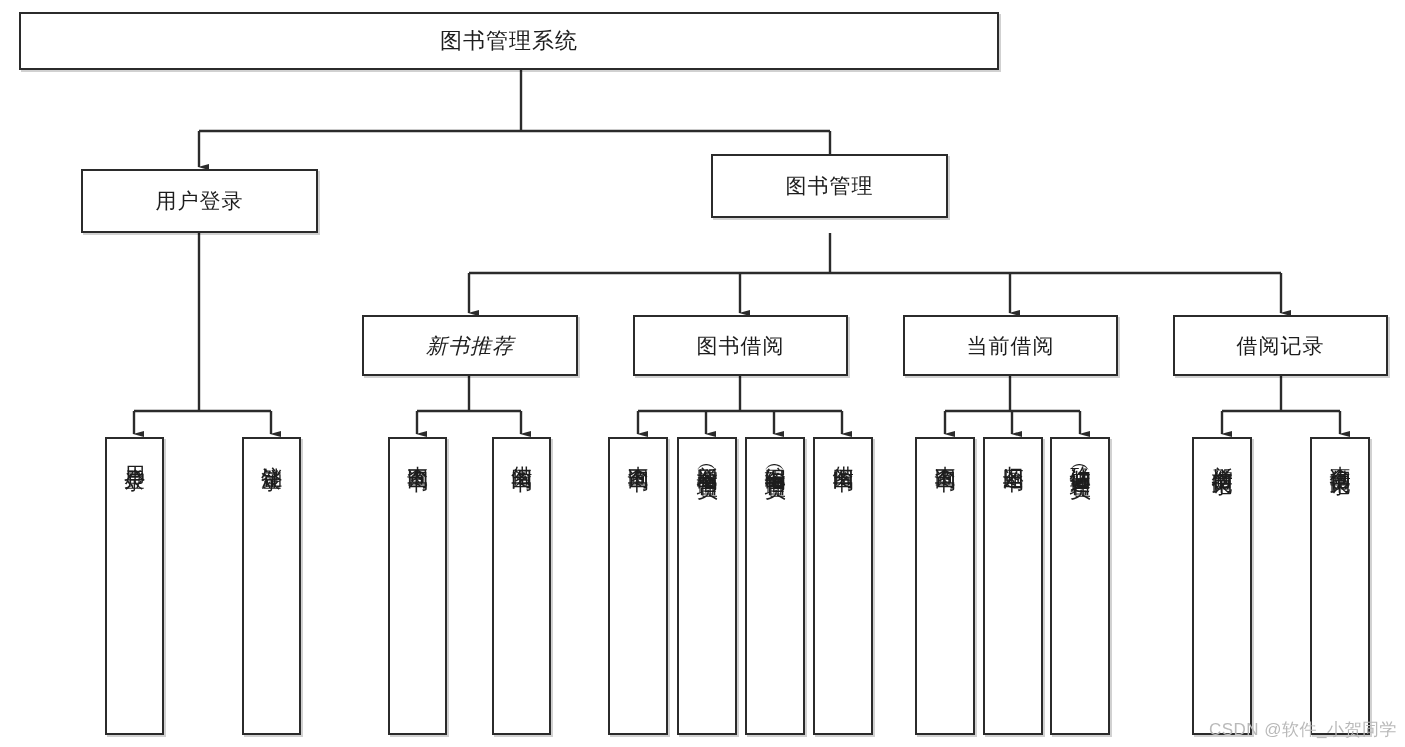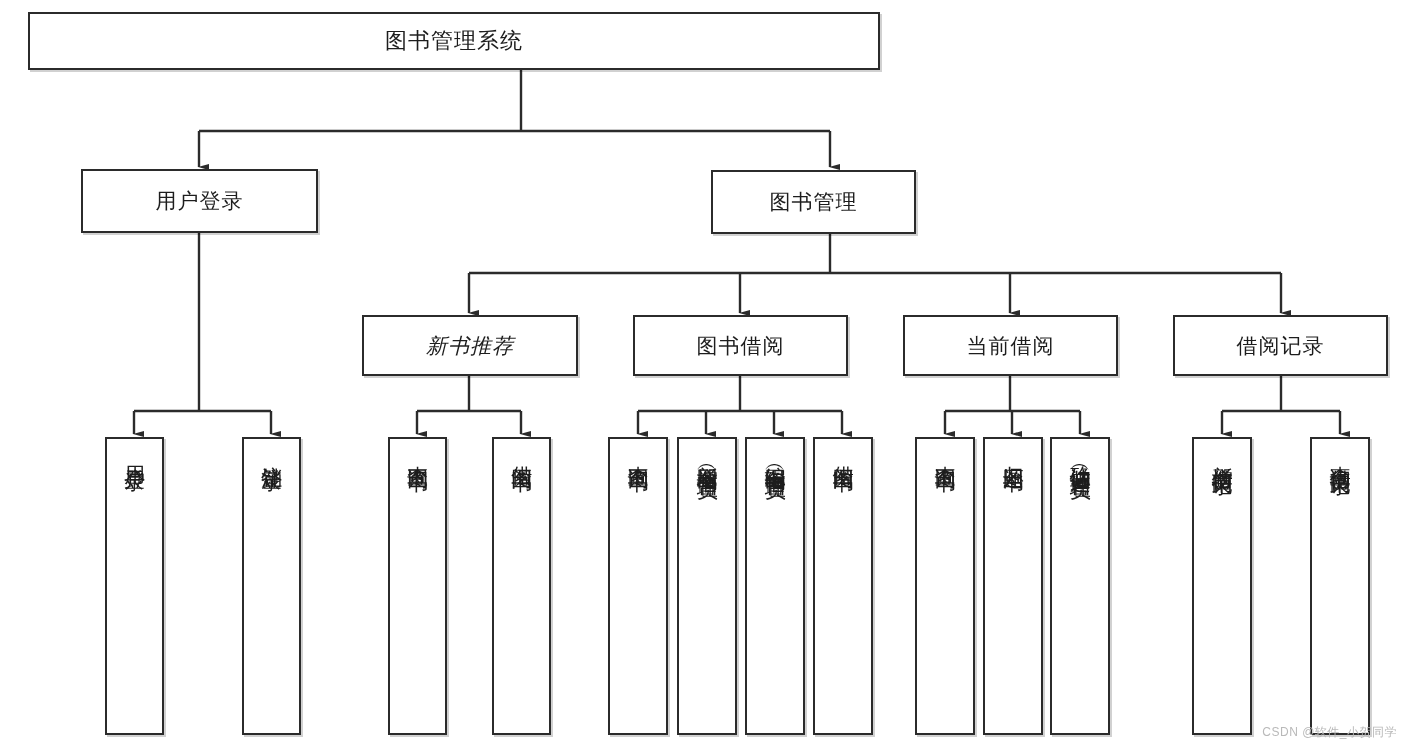--- a/index.html
+++ b/index.html
@@ -18,21 +18,21 @@
   .h .lbl{font-size:21px;letter-spacing:1px;line-height:1.1;}
   .root .lbl{font-size:22px;letter-spacing:1px;}
 
   
   .v{align-items:flex-start;justify-content:center;padding-top:10px;}
   .v .lbl{writing-mode:vertical-rl;text-orientation:upright;
           font-size:21px;line-height:1.26;letter-spacing:2px;
           white-space:normal;text-align:left;}
 
   #watermark{position:absolute;right:8px;bottom:6px;color:#b9b9b9;
-             font-size:12px;letter-spacing:.5px;user-select:none;}
+             font-size:17px;letter-spacing:.5px;user-select:none;}
 </style>
 </head>
 <body>
 
 <div id="stage">
 
   <svg id="wires" viewBox="0 0 1405 747" xmlns="http://www.w3.org/2000/svg">
     <defs>
       <marker id="ah" markerWidth="10" markerHeight="12" refX="3" refY="10" orient="auto" markerUnits="userSpaceOnUse">
         <path d="M0,0 L6,0 L3,11 Z" fill="#2b2b2b"></path>
@@ -75,28 +75,28 @@
       <path d="M1012,411 L1012,434" marker-end="url(#ah)"></path>
       <path d="M1080,411 L1080,434" marker-end="url(#ah)"></path>
 
       <path d="M1281,376 L1281,411"></path>
       <path d="M1222,411 L1340,411"></path>
       <path d="M1222,411 L1222,434" marker-end="url(#ah)"></path>
       <path d="M1340,411 L1340,434" marker-end="url(#ah)"></path>
     </g>
   </svg>
 
-  <div class="node h root" style="left:28px;top:12px;width:852px;height:58px;font-family:Liberation Serif, serif;">
+  <div class="node h root" style="left:19px;top:12px;width:980px;height:58px;font-family:Liberation Serif, serif;">
     <span class="lbl">图书管理系统</span>
   </div>
 
   <div class="node h" style="left:81px;top:169px;width:237px;height:64px;">
     <span class="lbl">用户登录</span>
   </div>
-  <div class="node h" style="left:711px;top:170px;width:205px;height:64px;">
+  <div class="node h" style="left:711px;top:154px;width:237px;height:64px;">
     <span class="lbl">图书管理</span>
   </div>
 
   <div class="node h" style="left:362px;top:315px;width:216px;height:61px;font-style:italic;">
     <span class="lbl">新书推荐</span>
   </div>
   <div class="node h" style="left:633px;top:315px;width:215px;height:61px;justify-content:center;">
     <span class="lbl">图书借阅</span>
   </div>
   <div class="node h" style="left:903px;top:315px;width:215px;height:61px;">

